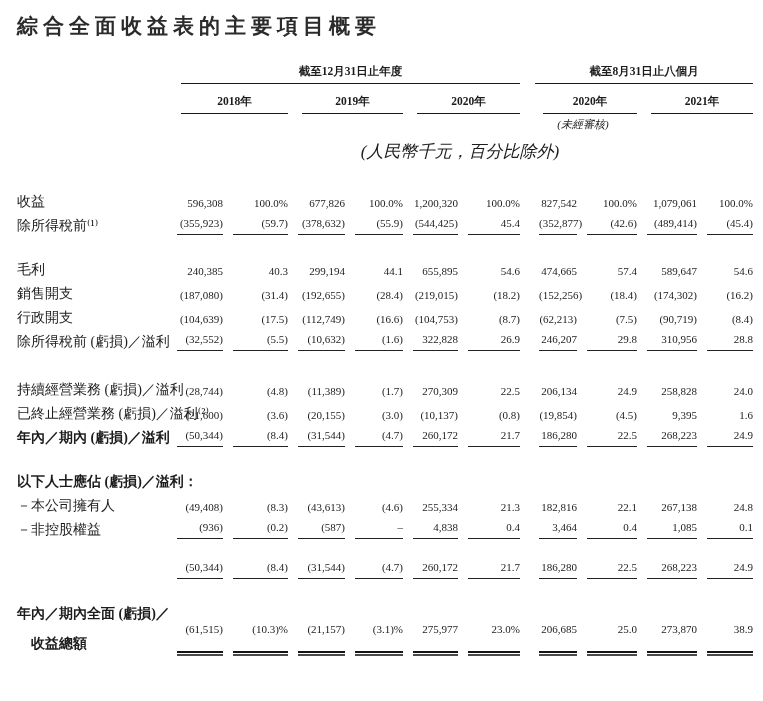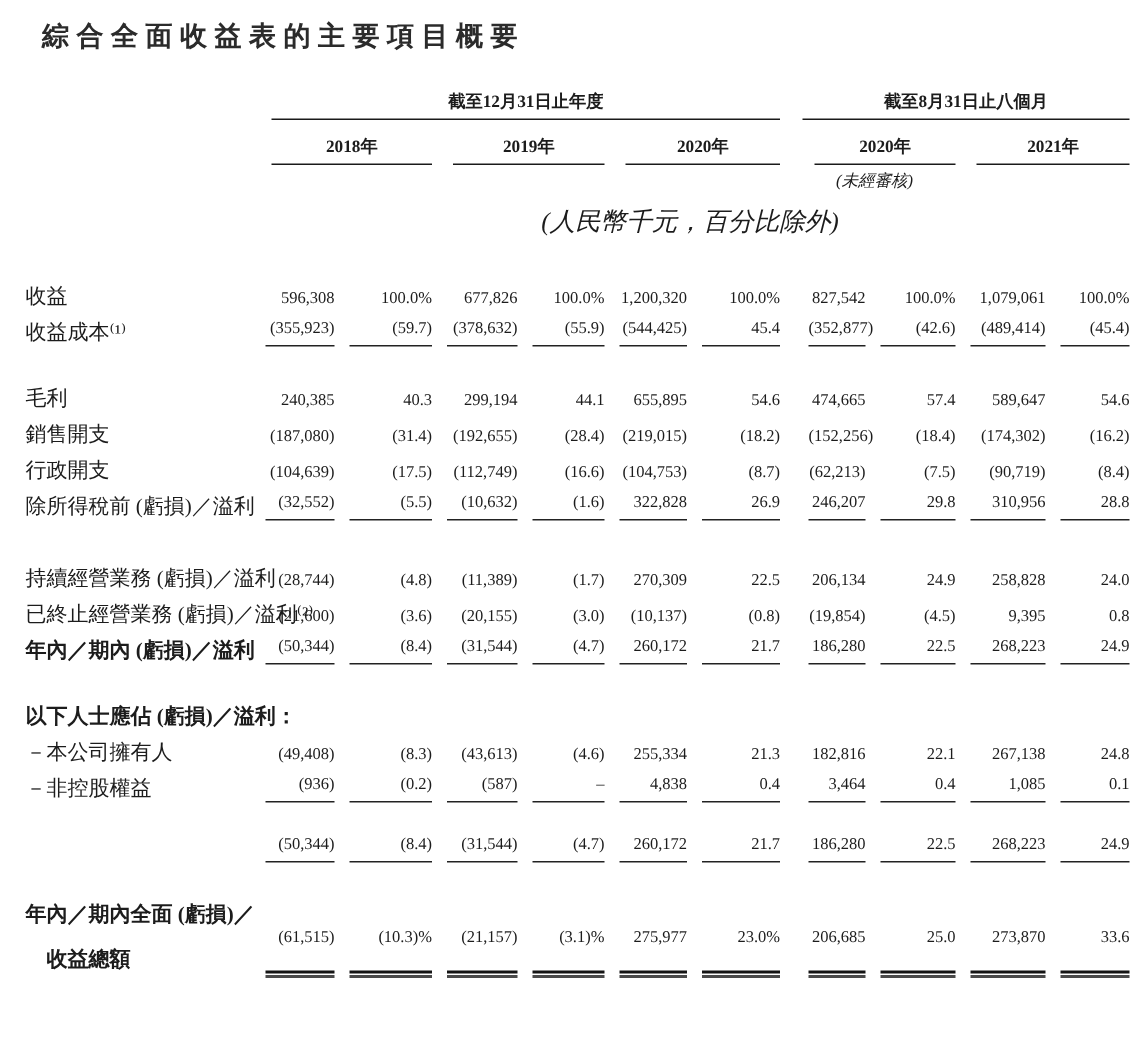--- a/index.html
+++ b/index.html
@@ -7,23 +7,23 @@
   body {
     width:763px; height:701px;
     background:#ffffff;
     color:#1c1c1c;
     font-family:"Liberation Serif","DejaVu Serif",serif;
     overflow:hidden;
   }
   .page { padding:10px 8px 0 17px; }
 
   .title {
-    margin:2px 0 0 11px;
+    margin:2px 0 0 0;
     font-family:"DejaVu Sans","Liberation Sans",sans-serif;
-    font-size:18px;
+    font-size:21px;
     font-weight:700;
     letter-spacing:5px;
     color:#2b2b2b;
     white-space:nowrap;
   }
 
   table { table-layout:fixed; border-collapse:collapse; width:736px; margin-top:20px; }
   th, td { padding:0; font-weight:normal; vertical-align:bottom; }
 
   
@@ -156,21 +156,21 @@
             <div>100.0%</div>
           </td>
           <td class="num">
             <div>1,079,061</div>
           </td>
           <td class="num">
             <div>100.0%</div>
           </td>
         </tr>
         <tr class="rule-s">
-          <td class="lbl">收益成本⁽¹⁾</td>
+          <td class="lbl">除所得稅前⁽¹⁾</td>
           <td class="num">
             <div>(355,923)</div>
           </td>
           <td class="num">
             <div>(59.7)</div>
           </td>
           <td class="num">
             <div>(378,632)</div>
           </td>
           <td class="num">
@@ -390,21 +390,21 @@
           <td class="num">
             <div>(19,854)</div>
           </td>
           <td class="num">
             <div>(4.5)</div>
           </td>
           <td class="num">
             <div>9,395</div>
           </td>
           <td class="num">
-            <div>0.8</div>
+            <div>1.6</div>
           </td>
         </tr>
         <tr class="rule-s">
           <td class="lbl b">年內／期內 (虧損)／溢利</td>
           <td class="num">
             <div>(50,344)</div>
           </td>
           <td class="num">
             <div>(8.4)</div>
           </td>
@@ -628,19 +628,19 @@
           <td class="num">
             <div>206,685</div>
           </td>
           <td class="num">
             <div>25.0</div>
           </td>
           <td class="num">
             <div>273,870</div>
           </td>
           <td class="num">
-            <div>33.6</div>
+            <div>38.9</div>
           </td>
         </tr>
       </tbody>
   </table>
 
 </div>
 
 </body></html>

